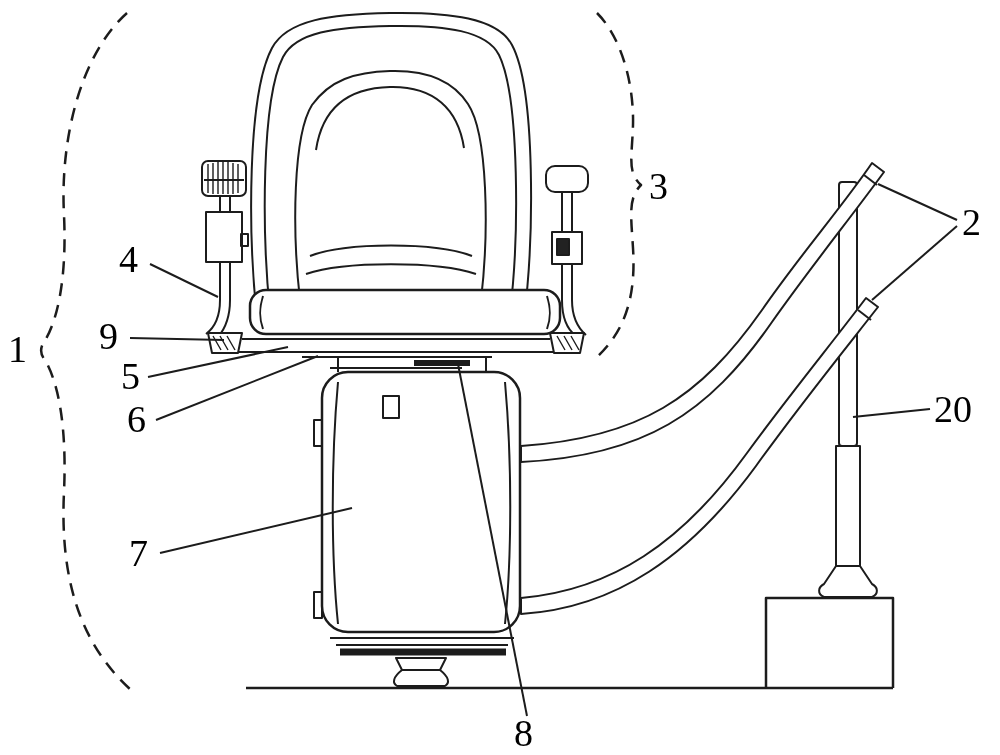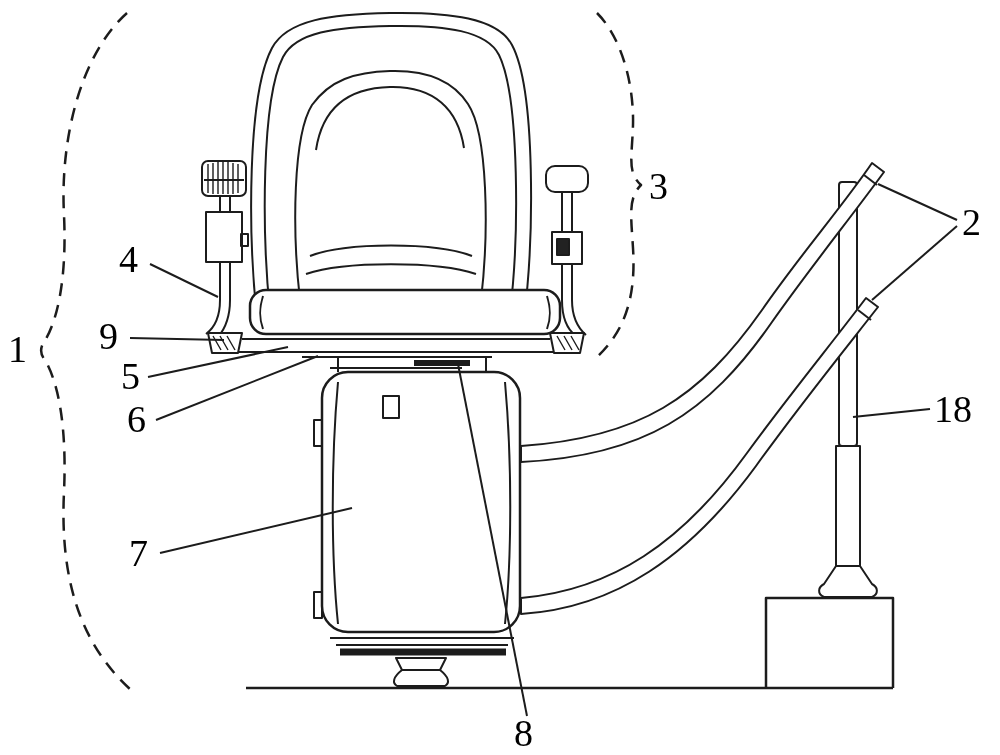--- a/index.html
+++ b/index.html
@@ -151,15 +151,15 @@
 
   <div class="ref-label lbl-1">1</div>
   <div class="ref-label lbl-2">2</div>
   <div class="ref-label lbl-3">3</div>
   <div class="ref-label lbl-4">4</div>
   <div class="ref-label lbl-5">5</div>
   <div class="ref-label lbl-6">6</div>
   <div class="ref-label lbl-7">7</div>
   <div class="ref-label lbl-8">8</div>
   <div class="ref-label lbl-9">9</div>
-  <div class="ref-label lbl-19">18</div>
+  <div class="ref-label lbl-19">20</div>
 
 </div>
 
 </body></html>

